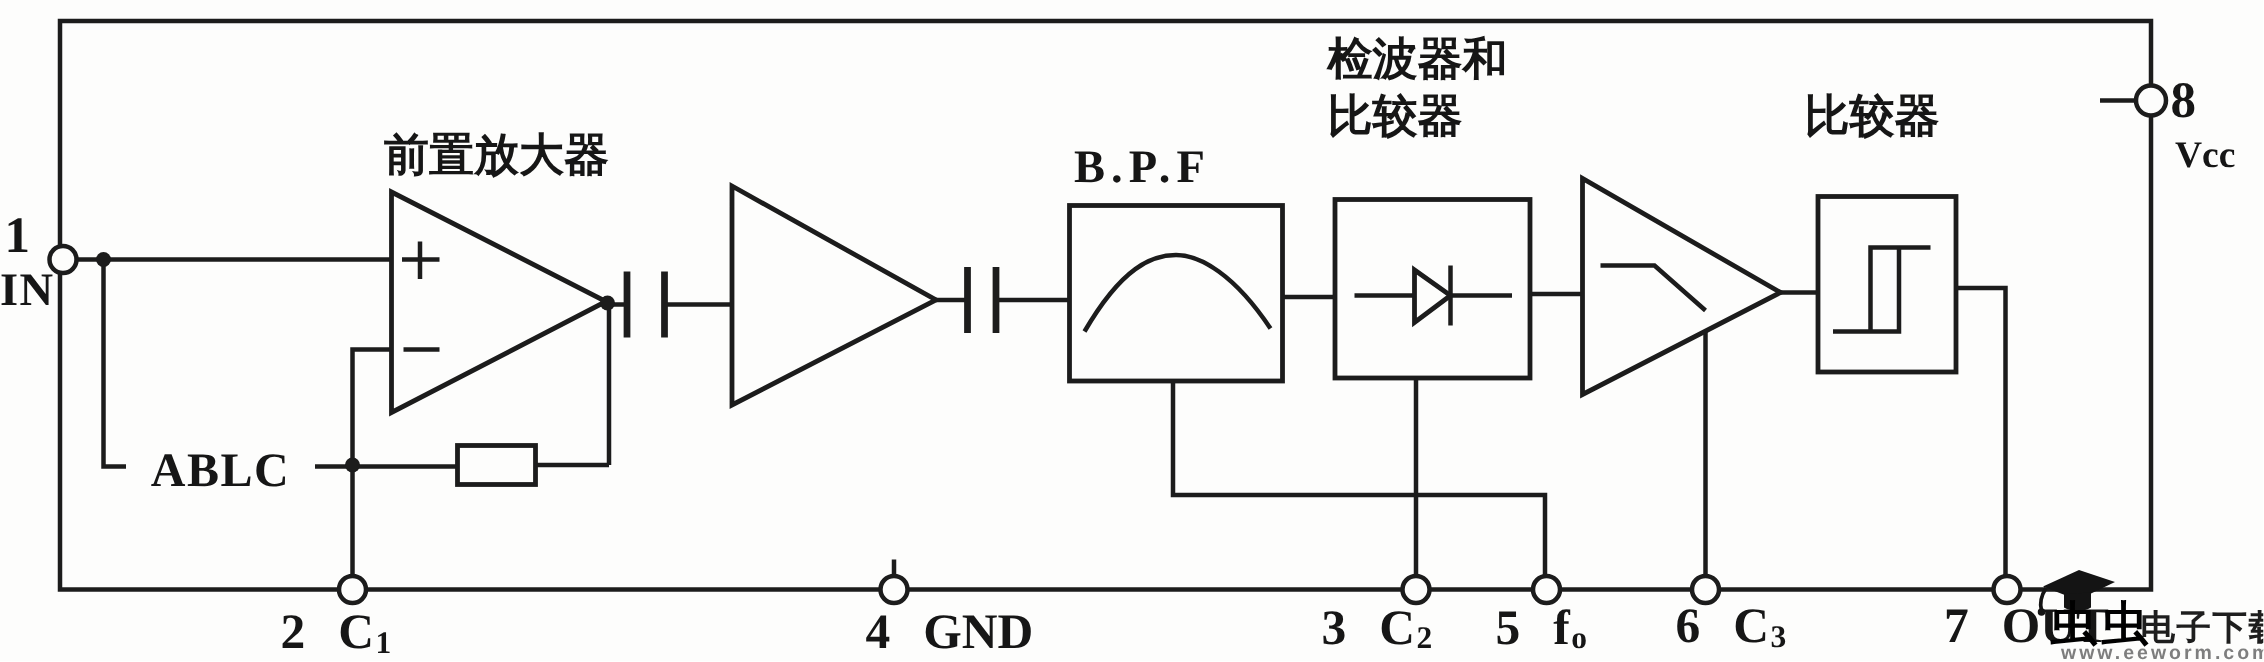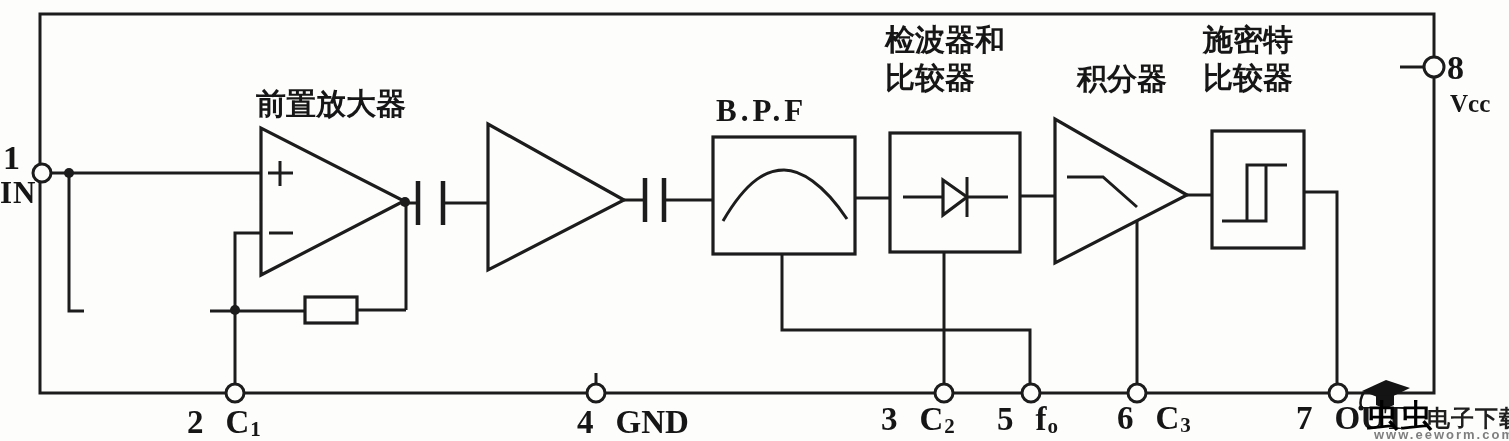--- a/index.html
+++ b/index.html
@@ -106,27 +106,26 @@
     <circle class="dot" cx="405" cy="202" r="5"></circle>
   </svg>
 
   <div class="lbl" style="left:3px;top:141px;font-size:34px;">1</div>
   <div class="lbl" style="left:0px;top:177px;font-size:31px;letter-spacing:1px;text-align:right;">IN</div>
 
   <div class="lbl cn" style="left:256px;top:51px;margin-top:38px;">前置放大器</div>
   <div class="lbl" style="left:716px;top:95px;font-size:31px;letter-spacing:4px;">B.P.F</div>
   <div class="lbl cn" style="left:885px;top:25px;">检波器和</div>
   <div class="lbl cn" style="left:885px;top:63px;">比较器</div>
-  <div class="lbl cn" style="left:1077px;top:64px;">积分器</div>
-  <div class="lbl cn" style="left:1203px;top:25px;">施密特</div>
   <div class="lbl cn" style="left:1203px;top:63px;">比较器</div>
 
   <div class="lbl" style="left:1447px;top:51px;font-size:34px;">8</div>
   <div class="lbl" style="left:1450px;top:91px;font-size:25px;">Vcc</div>
 
+  <div class="ablc-box">ABLC</div>
 
   <div class="lbl pinlbl" style="left:187px;top:406px;">
     <span class="num">2</span>
     <span>C</span>
     <span class="sub">1</span>
   </div>
   <div class="lbl pinlbl" style="left:577px;top:406px;">
     <span class="num">4</span>
     <span>GND</span>
   </div>

